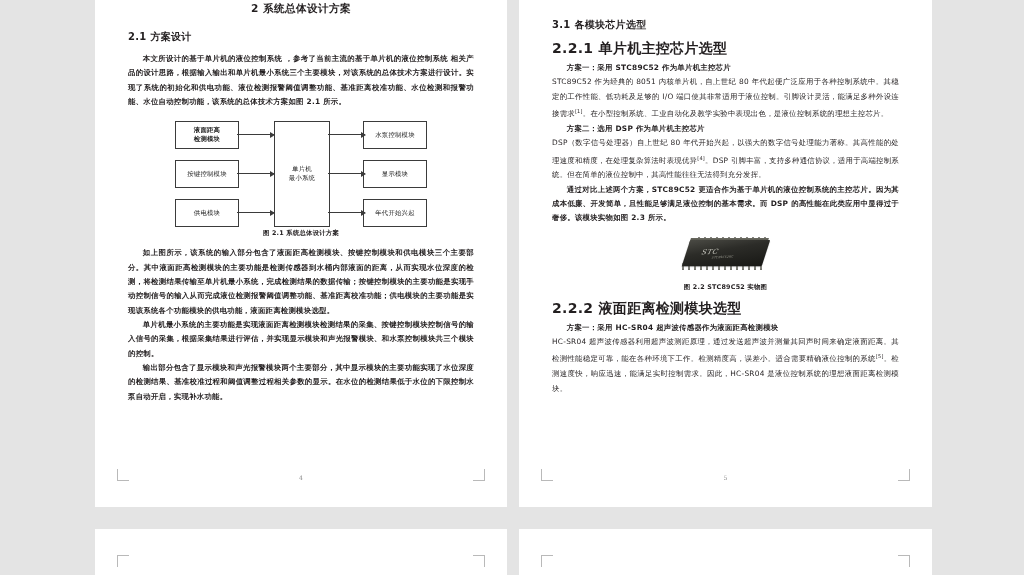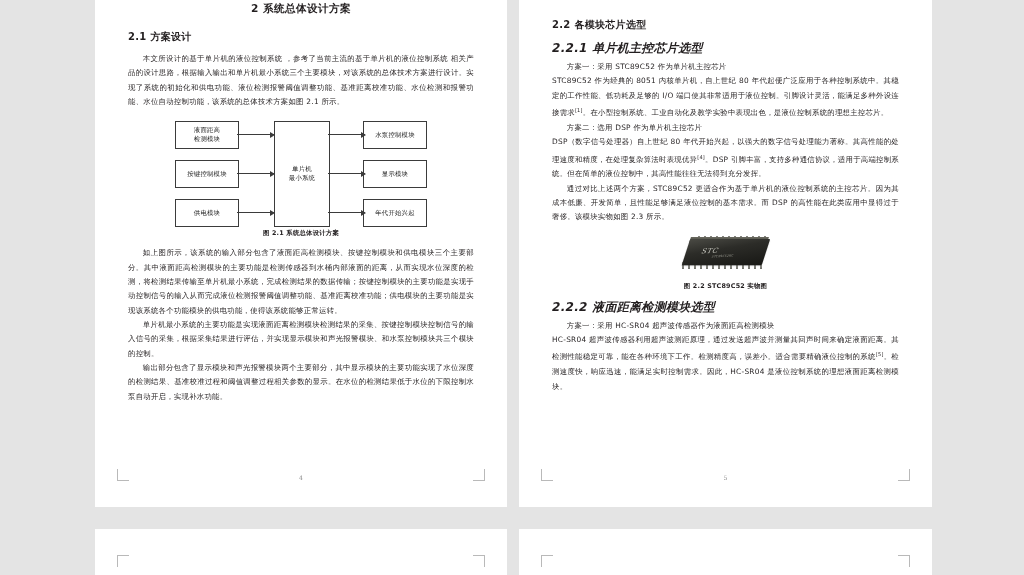--- a/index.html
+++ b/index.html
@@ -44,44 +44,43 @@
   .doc-text {
     font-family: "DejaVu Sans", "Liberation Sans", sans-serif;
     color: #231f20;
     font-size: 7.4px;
     line-height: 14.35px;
     text-align: justify;
     text-justify: inter-ideograph;
     margin: 0;
     letter-spacing: 0.25px;
   }
-  .doc-text.indent { text-indent: 2em; }
+  .doc-text.indent { text-indent: 2em; font-weight: bold; }
 
   h1.chapter-title {
     font-size: 10.6px;
     font-weight: bold;
     text-align: center;
     margin: 0 0 14px 0;
     color: #231f20;
     letter-spacing: 0.4px;
   }
   h2.sec-title {
     font-size: 10px;
     font-weight: bold;
     margin: 0 0 8px 0;
     color: #231f20;
     letter-spacing: 0.3px;
   }
   h3.subsec-title {
-    font-size: 12px;
+    font-size: 14px;
     font-weight: bold;
     margin: 6px 0 3px 0;
     color: #231f20;
     letter-spacing: 0.3px;
-    font-style: italic;
   }
   .sup { font-size: 5px; vertical-align: super; }
 
   
   .fig-block { margin: 12px 0 4px 0; display: flex; justify-content: center; }
   .diagram {
     position: relative;
     width: 252px; height: 104px;
   }
   .dbox {
@@ -91,21 +90,21 @@
     display: flex; align-items: center; justify-content: center;
     text-align: center;
     font-size: 6.4px;
     line-height: 9px;
     color: #1d1d1d;
     letter-spacing: 0.2px;
   }
   .dbox.left  { left: 0px;   width: 62px; height: 26px; }
   .dbox.right { right: 0px;  width: 62px; height: 26px; }
   .dbox.mcu   { left: 99px;  top: 0px; width: 54px; height: 104px; }
-  .l1 { top: 0px; }  .l2 { top: 39px; } .l3 { top: 78px; }
+  .l1 { top: 0px; font-weight: bold; }  .l2 { top: 39px; } .l3 { top: 78px; }
   .r1 { top: 0px; }  .r2 { top: 39px; align-items: center; } .r3 { top: 78px; }
 
   .arrow { position: absolute; height: 1px; background: #3b3b3b; }
   .arrow::after {
     content: ""; position: absolute; right: -1px; top: -2.5px;
     border-left: 5px solid #3b3b3b;
     border-top: 3px solid transparent;
     border-bottom: 3px solid transparent;
   }
   .fig-caption {
@@ -211,36 +210,36 @@
           <div class="arrow" style="left:62px; top:52px;  width:37px;"></div>
           <div class="arrow" style="left:62px; top:91px;  width:37px;"></div>
 
           <div class="arrow" style="left:153px; top:13px; width:37px;"></div>
           <div class="arrow" style="left:153px; top:52px; width:37px;"></div>
           <div class="arrow" style="left:153px; top:91px; width:37px;"></div>
         </div>
       </div>
       <div class="fig-caption">图 2.1 系统总体设计方案</div>
 
-      <p class="doc-text indent">如上图所示，该系统的输入部分包含了液面距高检测模块、按键控制模块和供电模块三个主要部分。其中液面距高检测模块的主要功能是检测传感器到水桶内部液面的距离，从而实现水位深度的检测，将检测结果传输至单片机最小系统，完成检测结果的数据传输；按键控制模块的主要功能是实现手动控制信号的输入从而完成液位检测报警阈值调整功能、基准距离校准功能；供电模块的主要功能是实现该系统各个功能模块的供电功能，使得该系统能够正常运转。</p>
+      <p class="doc-text indent">如上图所示，该系统的输入部分包含了液面距高检测模块、按键控制模块和供电模块三个主要部分。其中液面距高检测模块的主要功能是检测传感器到水桶内部液面的距离，从而实现水位深度的检测，将检测结果传输至单片机最小系统，完成检测结果的数据传输；按键控制模块的主要功能是实现手动控制信号的输入从而完成液位检测报警阈值调整功能、基准距离校准功能；供电模块的主要功能是实现该系统各个功能模块的供电功能，液面距离检测模块选型。</p>
       <p class="doc-text indent">单片机最小系统的主要功能是实现液面距离检测模块检测结果的采集、按键控制模块控制信号的输入信号的采集，根据采集结果进行评估，并实现显示模块和声光报警模块、和水泵控制模块共三个模块的控制。</p>
       <p class="doc-text indent">输出部分包含了显示模块和声光报警模块两个主要部分，其中显示模块的主要功能实现了水位深度的检测结果、基准校准过程和阈值调整过程相关参数的显示。在水位的检测结果低于水位的下限控制水泵自动开启，实现补水功能。</p>
     </div>
 
     <div class="page-number">4</div>
   </div>
 
   <div class="page page-right-top">
 
     <div class="cmark bl" style="left:22px;  bottom:26px;"></div>
     <div class="cmark br" style="right:22px; bottom:26px;"></div>
 
     <div class="page-inner">
 
-      <h2 class="sec-title" style="margin-top:16px;">2.2 各模块芯片选型</h2>
+      <h2 class="sec-title" style="margin-top:16px;">3.1 各模块芯片选型</h2>
 
       <h3 class="subsec-title">2.2.1 单片机主控芯片选型</h3>
 
       <p class="doc-text indent">方案一：采用 STC89C52 作为单片机主控芯片</p>
       <p class="doc-text">
         <span>STC89C52 作为经典的 8051 内核单片机，自上世纪 80 年代起便广泛应用于各种控制系统中。其稳定的工作性能、低功耗及足够的 I/O 端口使其非常适用于液位控制。引脚设计灵活，能满足多种外设连接需求</span><span class="sup">[1]</span><span>。在小型控制系统、工业自动化及教学实验中表现出色，是液位控制系统的理想主控芯片。</span>
       </p>
 
       <p class="doc-text indent">方案二：选用 DSP 作为单片机主控芯片</p>
       <p class="doc-text">

